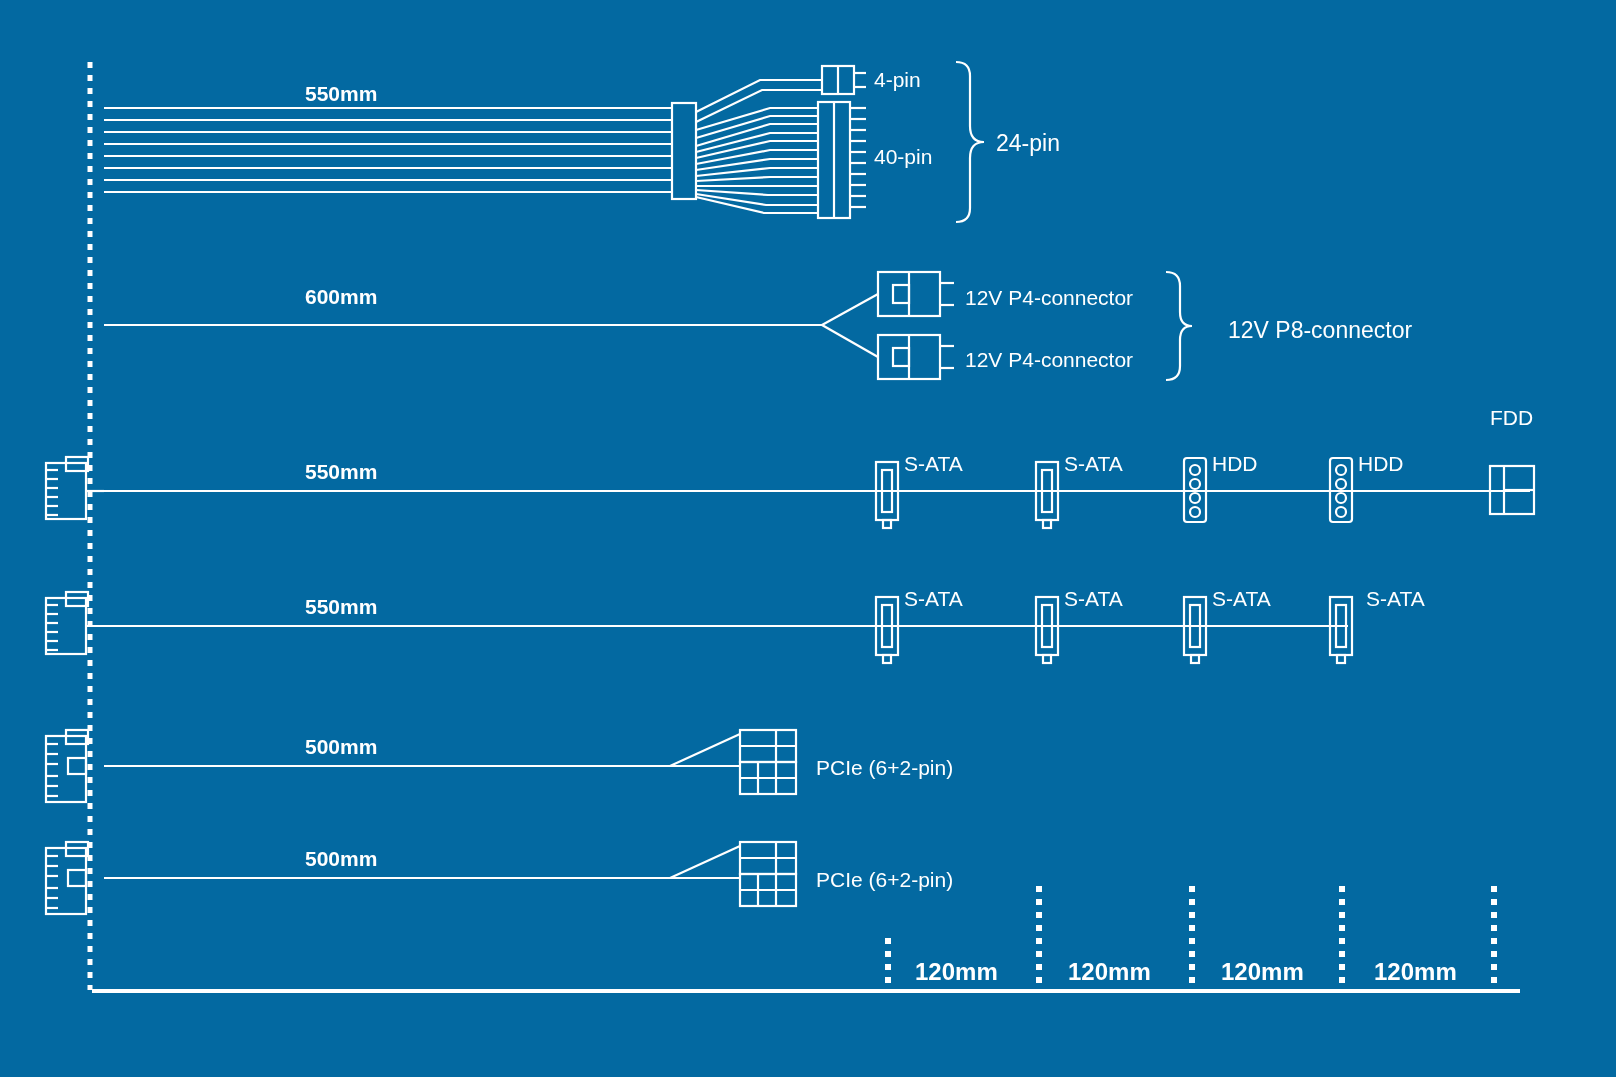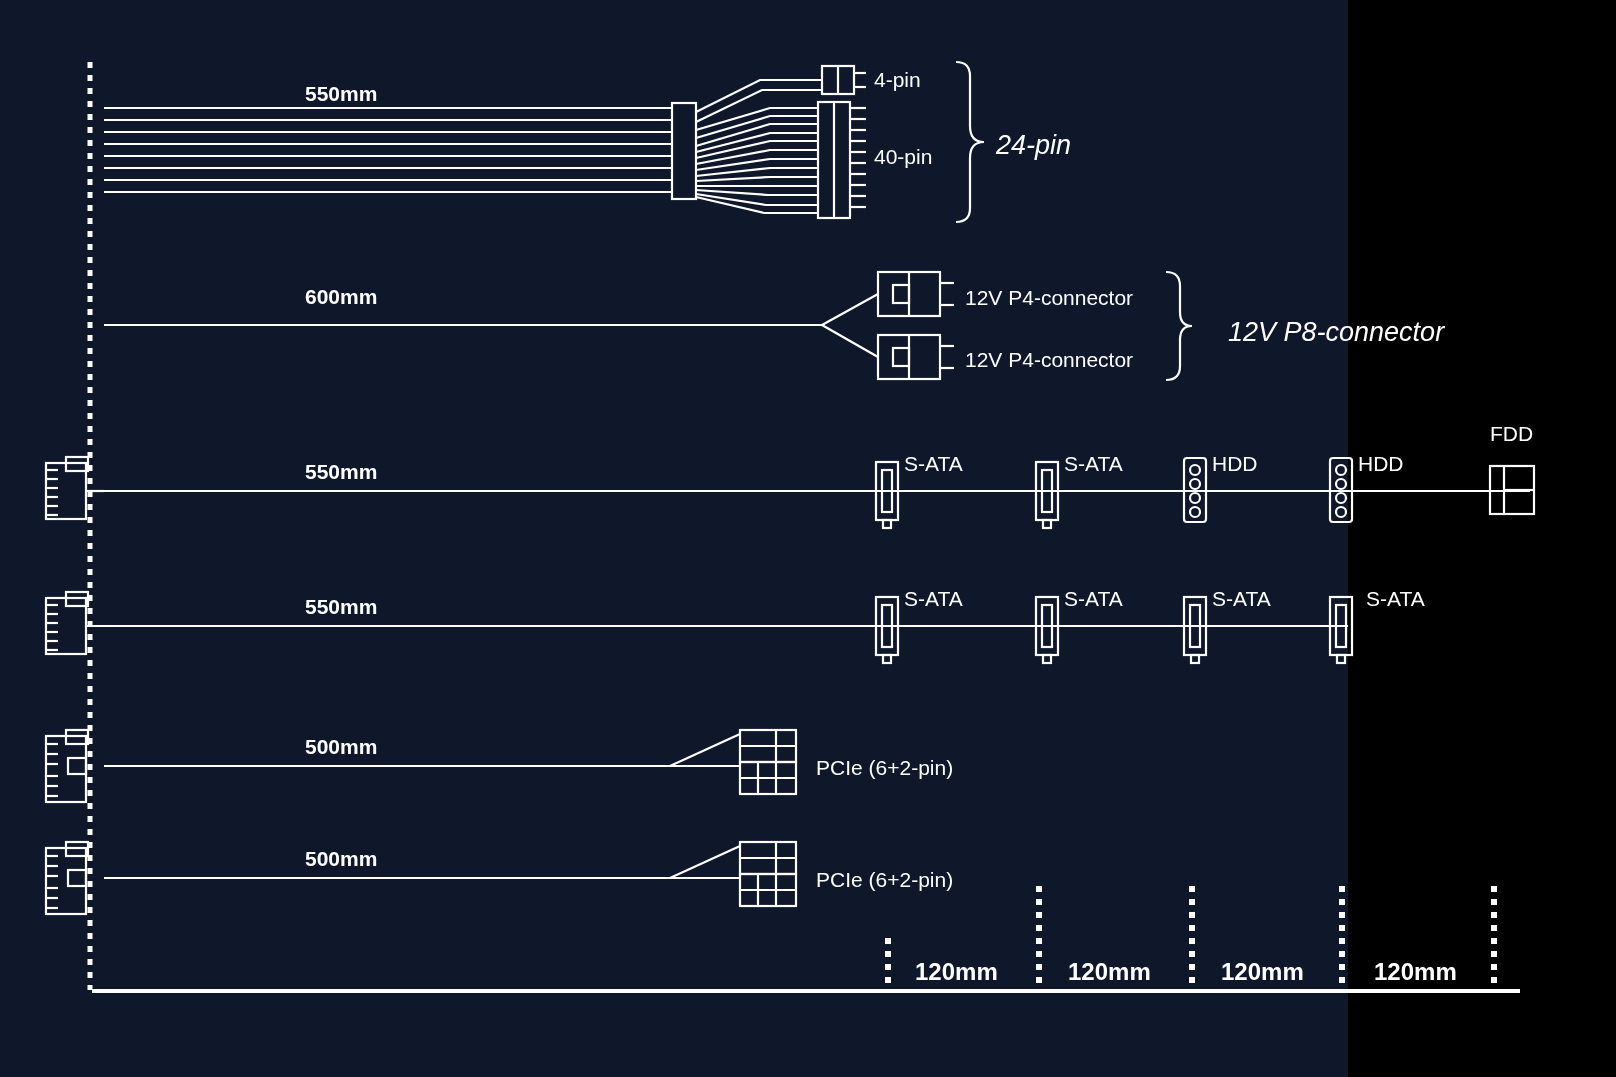--- a/index.html
+++ b/index.html
@@ -1,22 +1,22 @@
 <!DOCTYPE html>
 <html><head>
 <meta charset="utf-8">
 <style>
   html,body{margin:0;padding:0;background:#000;}
   body{width:1616px;height:1077px;overflow:hidden;font-family:"Liberation Sans",sans-serif;color:#fff;}
-  #stage{position:relative;width:1348px;height:1077px;background:#0f172a;}
+  #stage{position:relative;width:1616px;height:1077px;background:#0369a1;}
   svg#diagram{position:absolute;left:0;top:0;width:1616px;height:1077px;}
   .lbl{position:absolute;color:#fff;font-family:"Liberation Sans",sans-serif;white-space:nowrap;}
   .len{font-weight:bold;font-size:21px;}
   .conn{font-size:21px;}
-  .grp{font-size:27px;font-style:italic;}
+  .grp{font-size:23px;}
   .seg{font-weight:bold;font-size:24px;}
 </style>
 </head>
 <body>
 
 <div id="stage">
 
   <svg id="diagram" viewBox="0 0 1616 1077">
     <g stroke="#ffffff" fill="none" stroke-width="2.2" stroke-linecap="butt">
 
@@ -209,21 +209,21 @@
   <div class="lbl len" style="left:305px;top:285px;">600mm</div>
   <div class="lbl conn" style="left:965px;top:286px;">12V P4-connector</div>
   <div class="lbl conn" style="left:965px;top:348px;">12V P4-connector</div>
   <div class="lbl grp" style="left:1228px;top:317px;">12V P8-connector</div>
 
   <div class="lbl len" style="left:305px;top:460px;">550mm</div>
   <div class="lbl conn" style="left:904px;top:452px;">S-ATA</div>
   <div class="lbl conn" style="left:1064px;top:452px;">S-ATA</div>
   <div class="lbl conn" style="left:1212px;top:452px;">HDD</div>
   <div class="lbl conn" style="left:1358px;top:452px;">HDD</div>
-  <div class="lbl conn" style="left:1490px;top:422px;">FDD</div>
+  <div class="lbl conn" style="left:1490px;top:406px;">FDD</div>
 
   <div class="lbl len" style="left:305px;top:595px;">550mm</div>
   <div class="lbl conn" style="left:904px;top:587px;">S-ATA</div>
   <div class="lbl conn" style="left:1064px;top:587px;">S-ATA</div>
   <div class="lbl conn" style="left:1212px;top:587px;">S-ATA</div>
   <div class="lbl conn" style="left:1366px;top:587px;">S-ATA</div>
 
   <div class="lbl len" style="left:305px;top:735px;">500mm</div>
   <div class="lbl conn" style="left:816px;top:756px;">PCIe (6+2-pin)</div>
 

